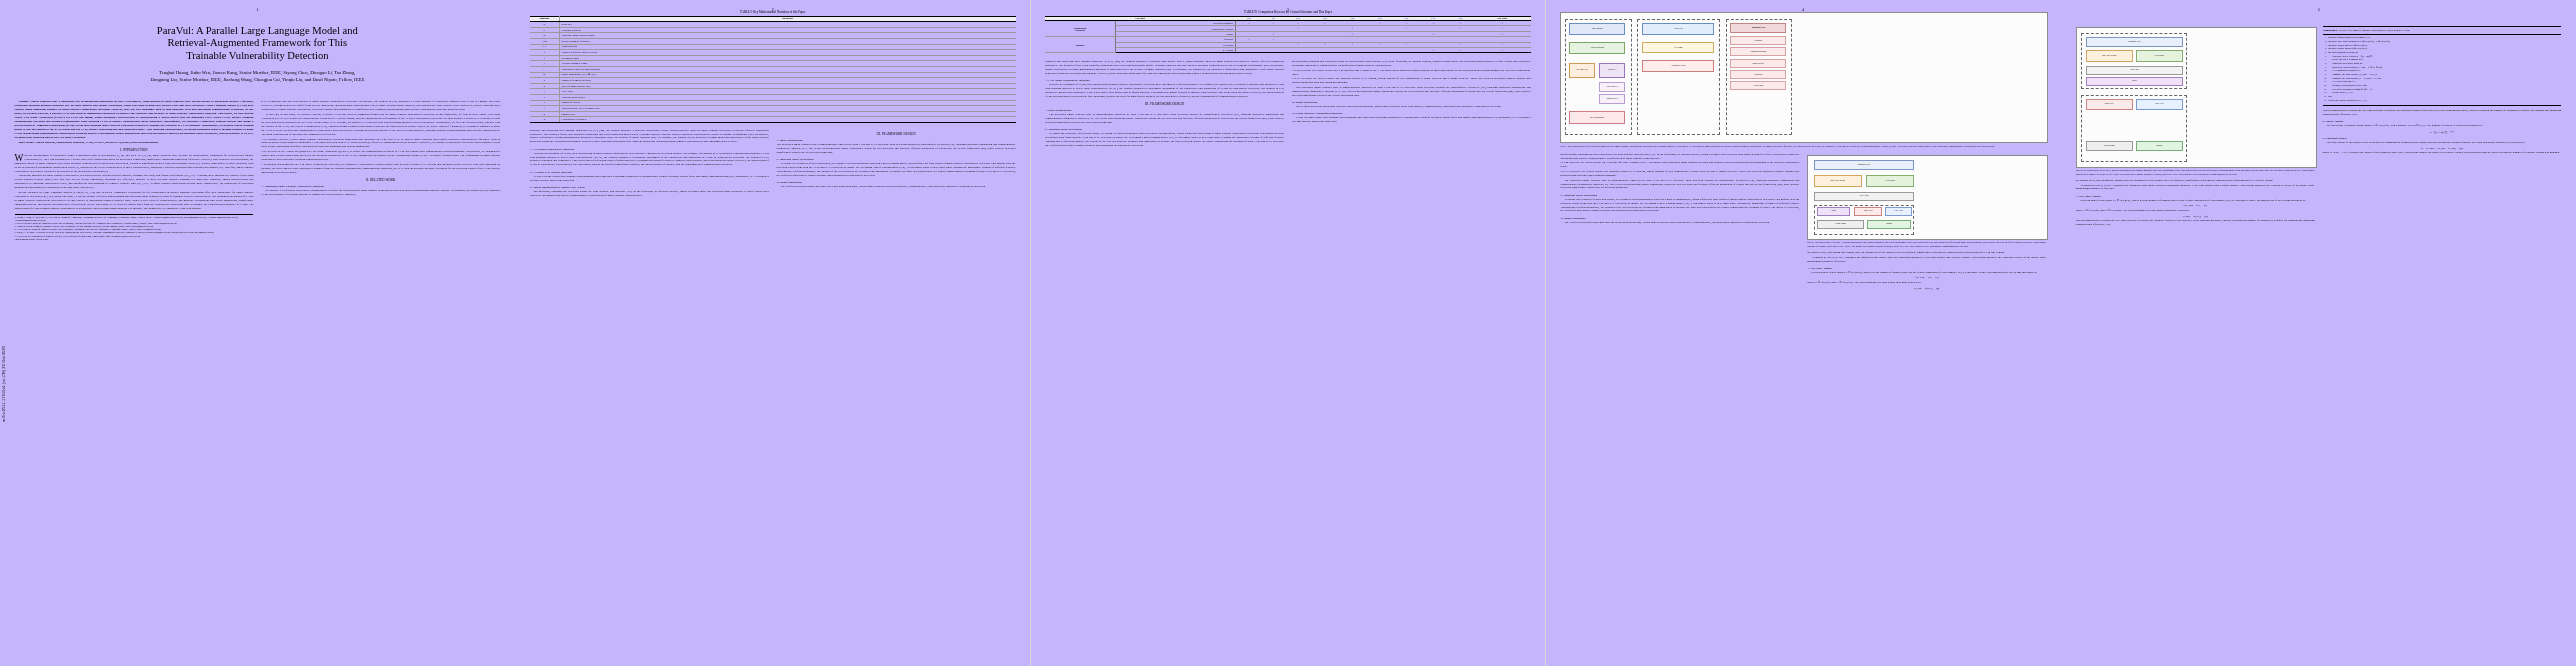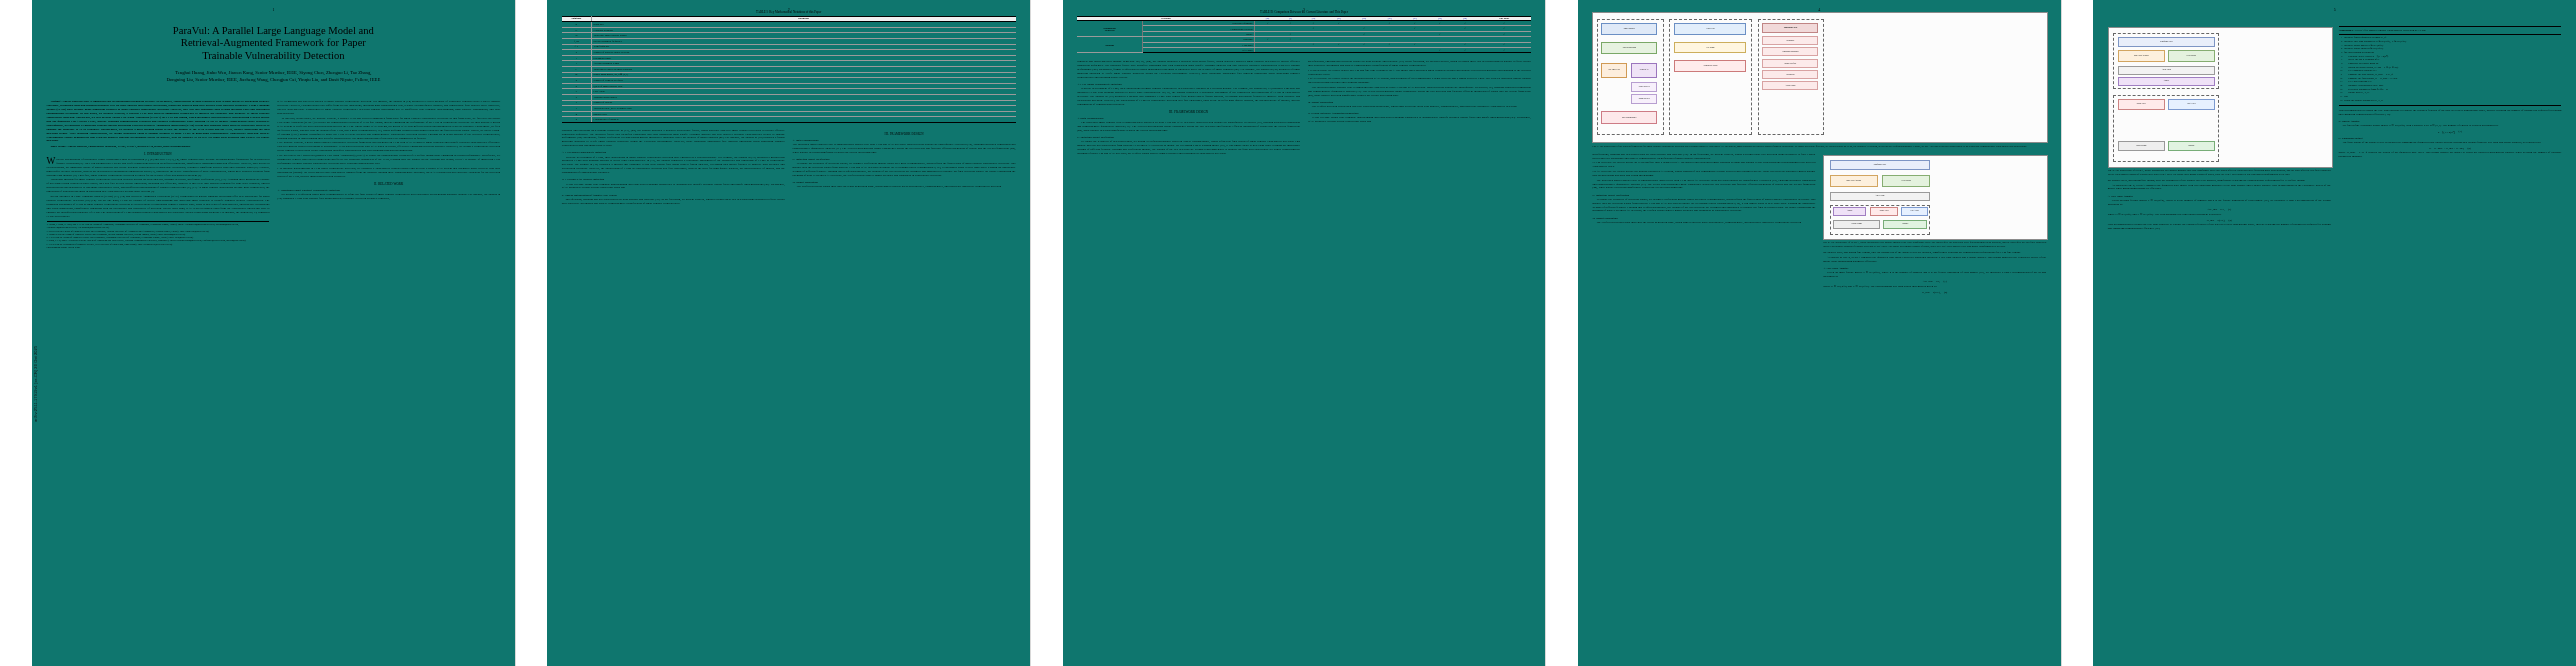--- a/index.html
+++ b/index.html
@@ -1,18 +1,18 @@
 <!DOCTYPE html>
 <html style="font-size:9px"><head>
 <meta charset="utf-8">
 <style>
   html,body{margin:0;padding:0;background:#ffffff;}
   body{width:2576px;height:667px;overflow:hidden;font-family:"Liberation Serif",serif;color:#000;}
   .sheet{position:relative;width:2576px;height:667px;display:flex;}
-  .page{position:relative;width:515px;height:667px;background:#0f766e;box-sizing:border-box;padding:10px 14.5px 7.8px 14.5px;overflow:hidden;margin-left:32px;}
+  .page{position:relative;width:515px;height:667px;background:#c4b5fd;box-sizing:border-box;padding:10px 14.5px 7.8px 14.5px;overflow:hidden;}
   .pg-num{position:absolute;top:7.8px;left:0;width:100%;text-align:center;font-size:3.9px;}
   .arxiv-strip{position:absolute;left:1.1px;top:183px;width:7.8px;height:239px;writing-mode:vertical-rl;transform:rotate(180deg);font-size:4px;letter-spacing:0.1px;font-family:"Liberation Sans",sans-serif;color:#111;}
   .title{text-align:center;font-size:10.6px;line-height:1.22;margin:14.5px 22px 0 22px;font-weight:400;}
   .authors{text-align:center;font-size:4.7px;line-height:1.42;margin:7.2px 10px 0 10px;}
   .cols{display:flex;gap:7.8px;margin-top:7.8px;}
   .col{width:calc(50% - 3.9px);}
   p{margin:0 0 0.8px 0;text-align:justify;font-size:2.9px;line-height:1.36;text-indent:3.9px;hyphens:auto;}
   p.noind{text-indent:0;}
   .abs{font-weight:bold;font-size:2.9px;line-height:1.34;text-align:justify;text-indent:3.9px;margin:0 0 1.7px 0;}
   .abs i{font-style:italic;}
@@ -58,21 +58,21 @@
 <body>
 
 <div class="sheet">
 
   <div class="page">
     <div class="pg-num">1</div>
     <div class="arxiv-strip">arXiv:2511.17919v1  [cs.CR]  20 Oct 2025</div>
 
     <div class="title">
       <div>ParaVul: A Parallel Large Language Model and</div>
-      <div>Retrieval-Augmented Framework for Paper</div>
+      <div>Retrieval-Augmented Framework for This</div>
       <div>Trainable Vulnerability Detection</div>
     </div>
 
     <div class="authors">
       <div>Tenghui Huang, Jinbo Wen, Jiawen Kang, Senior Member, IEEE, Siyong Chen, Zhenguo Li, Tao Zhang,</div>
       <div>Dongning Liu, Senior Member, IEEE, Jiacheng Wang, Chengjun Cai, Yinqiu Liu, and Dusit Niyato, Fellow, IEEE</div>
     </div>
 
     <div class="cols" style="margin-top:16.7px;">
       <div class="col">

